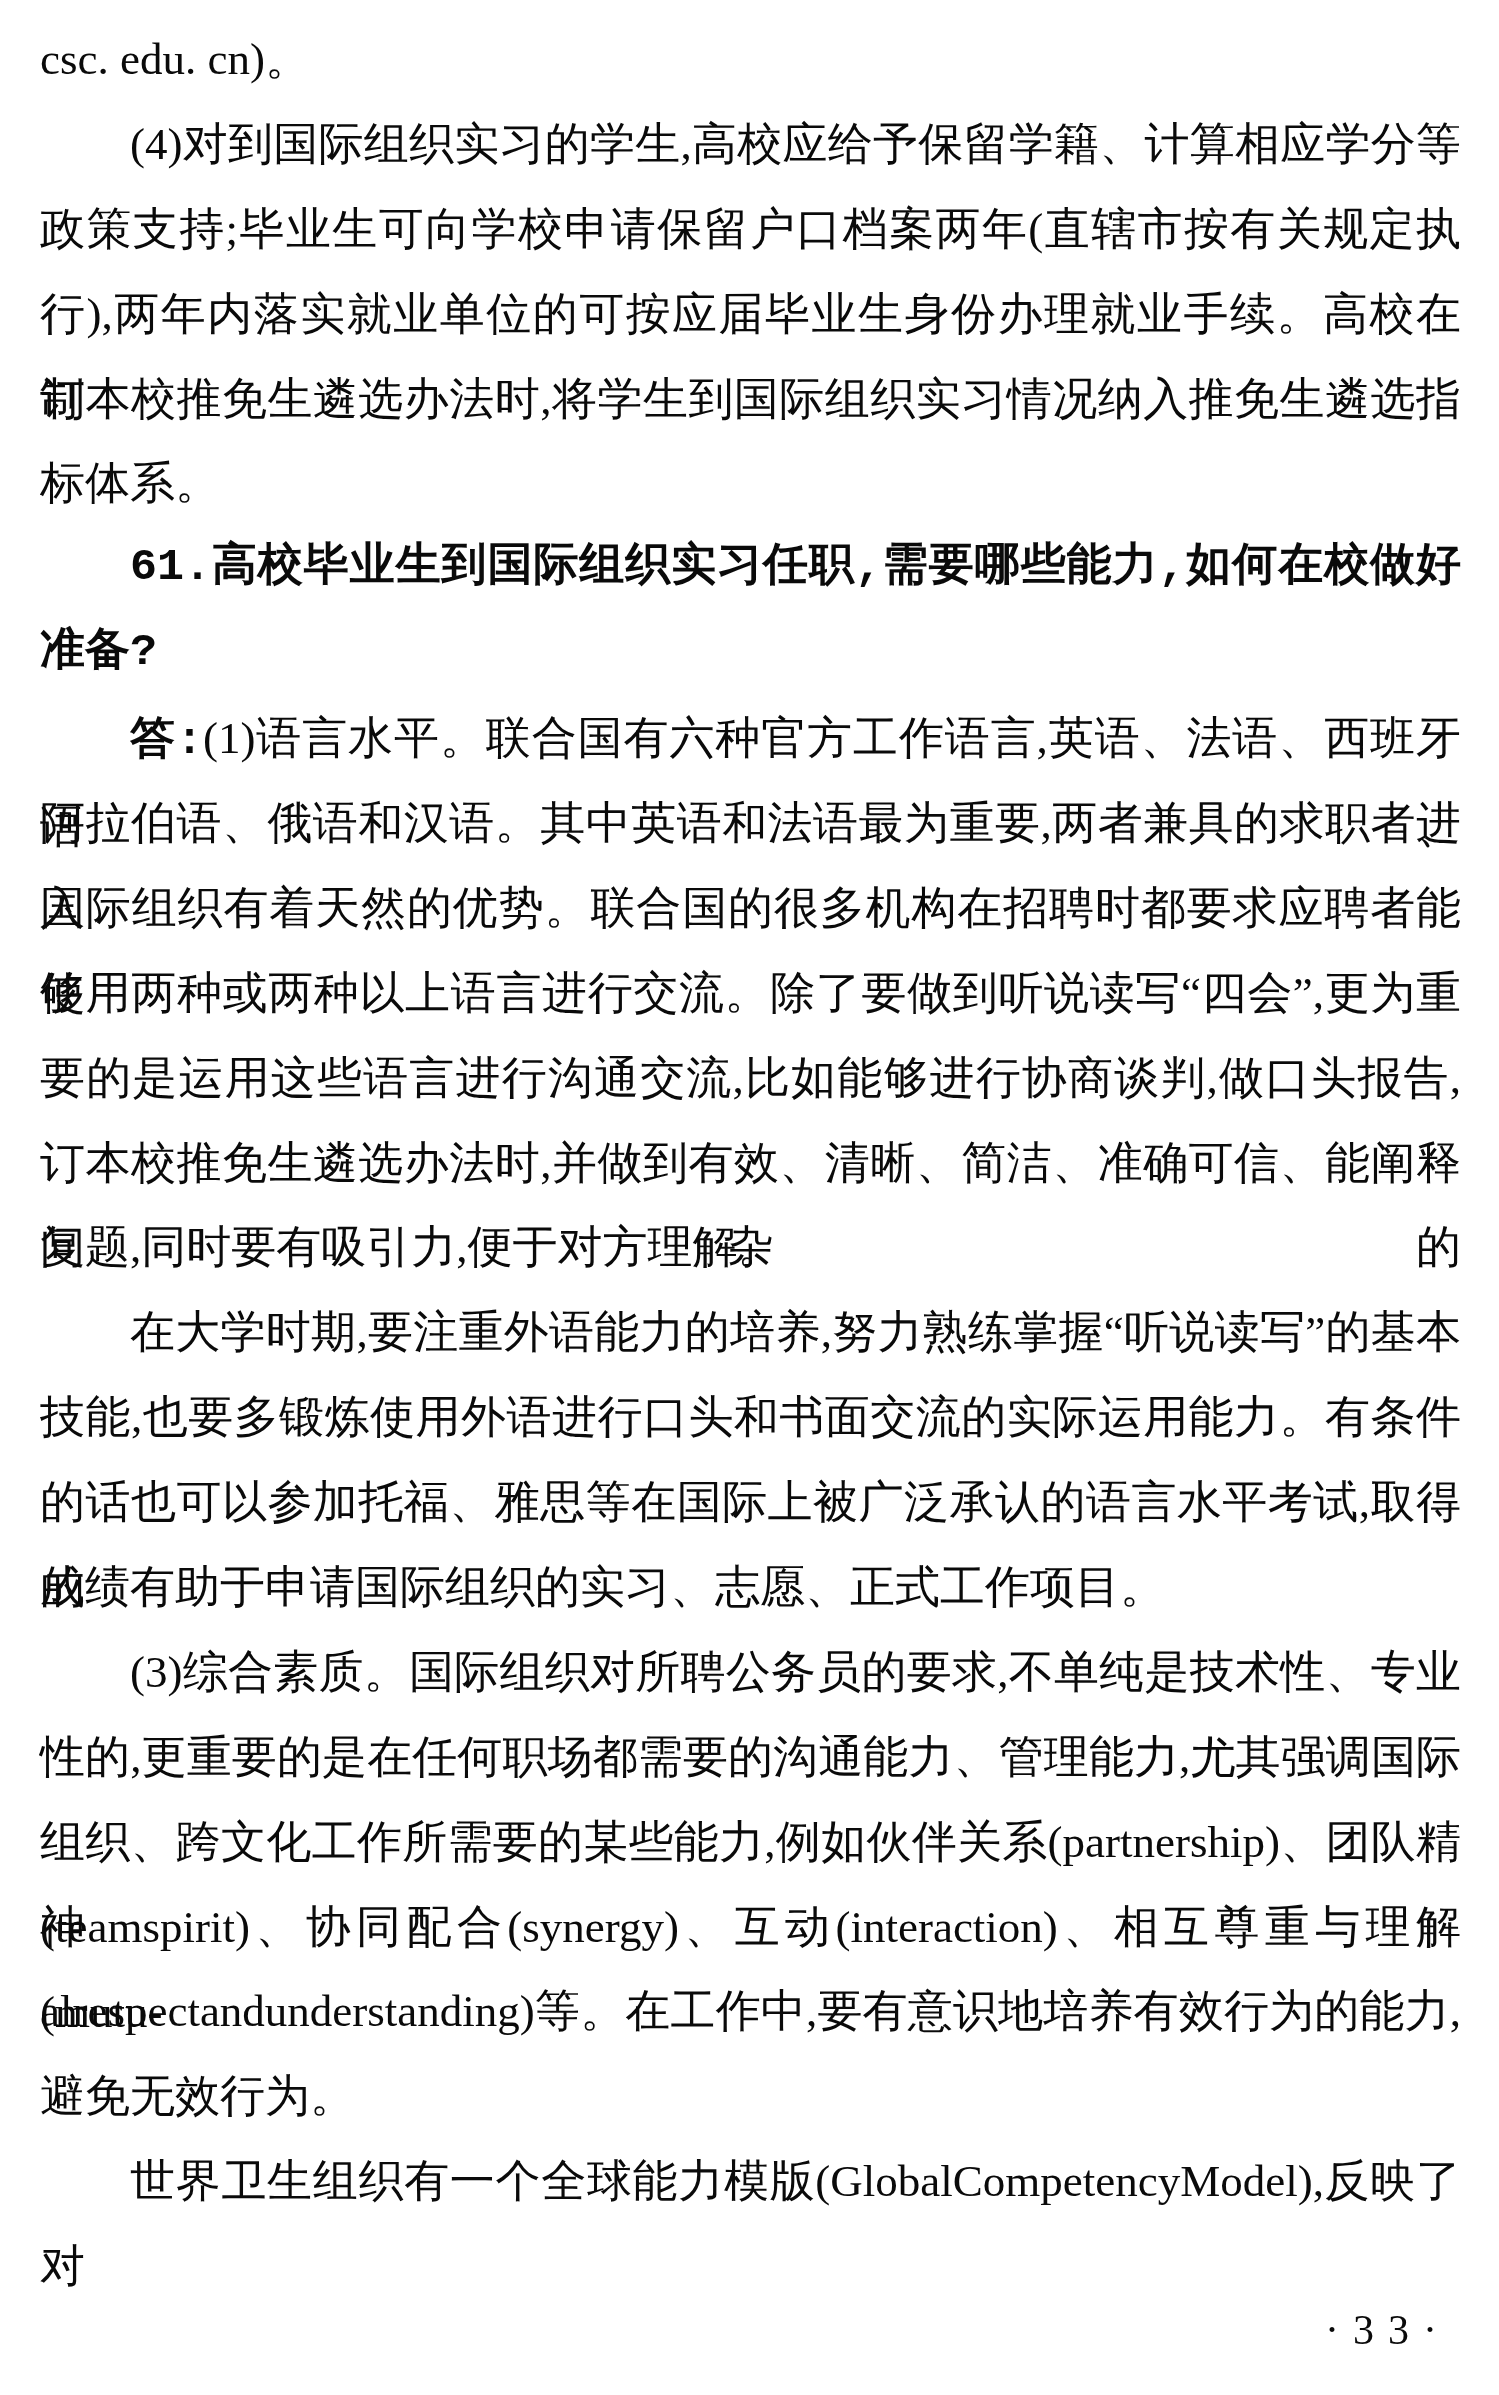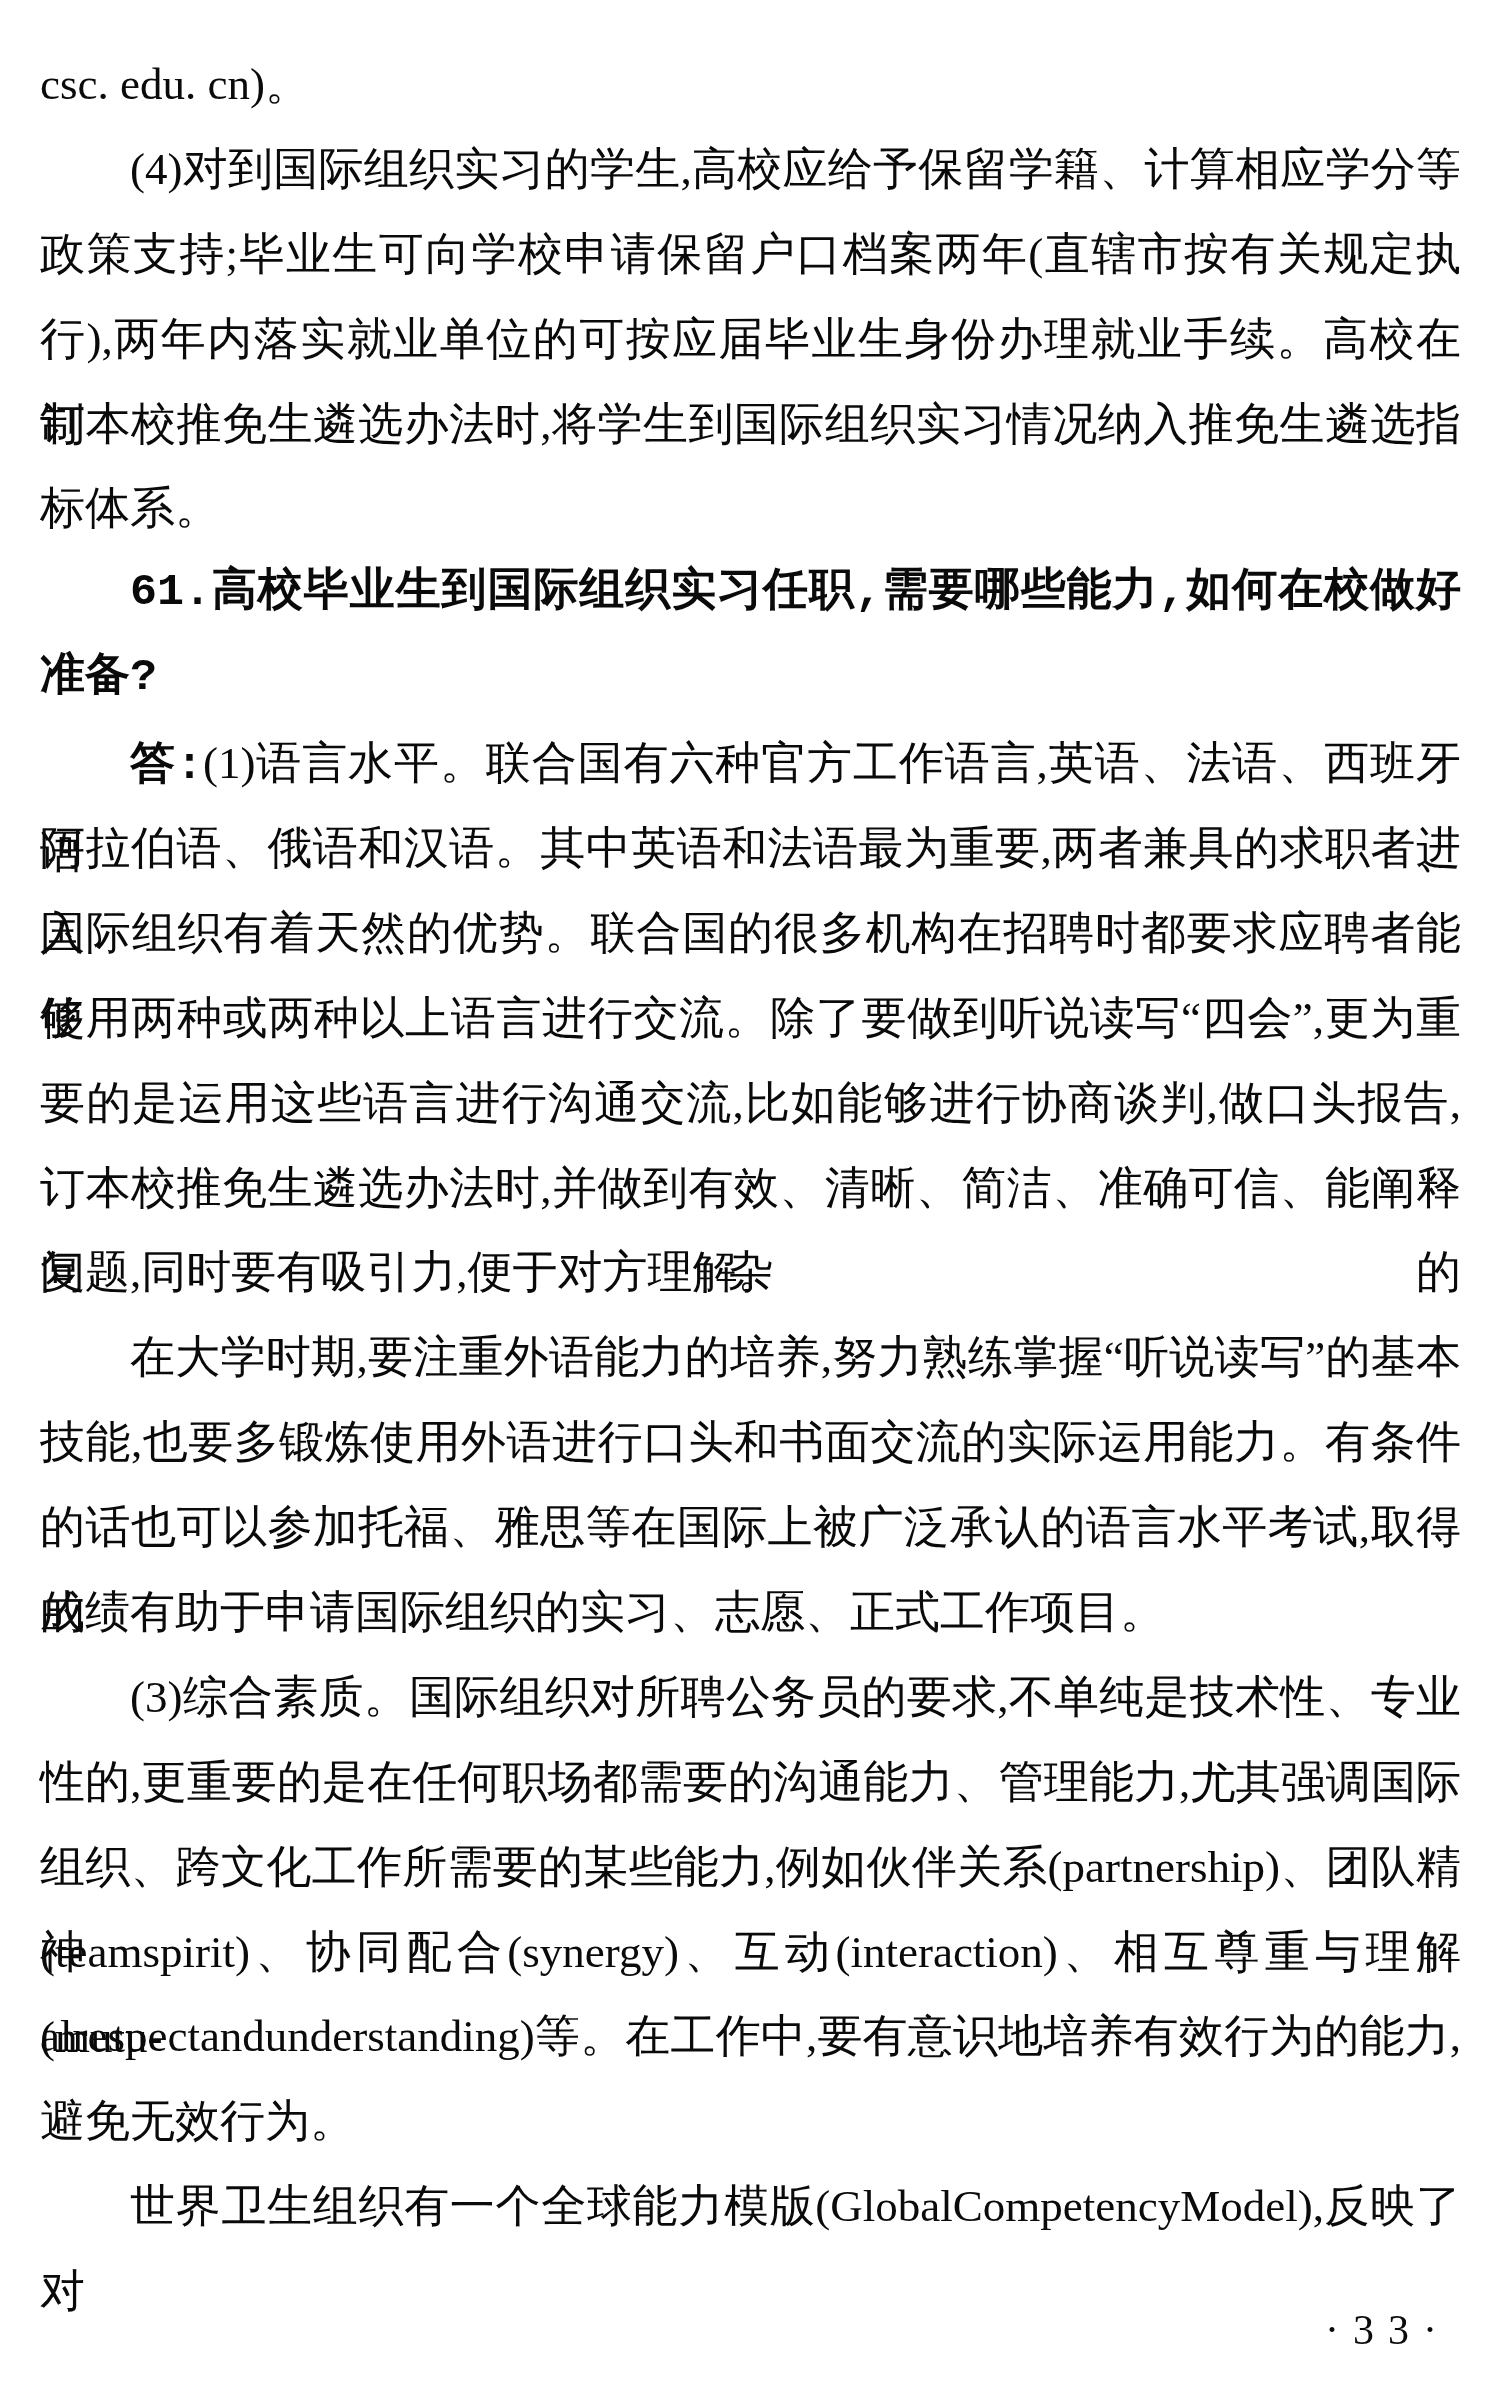--- a/index.html
+++ b/index.html
@@ -8,21 +8,21 @@
     position: relative;
     width: 1499px;
     height: 2395px;
     background: #ffffff;
     overflow: hidden;
     color: #0a0a0a;
   }
   .content {
     position: absolute;
     left: 40px;
-    top: 42px;
+    top: 17px;
     width: 1421px;
   }
   .ln {
     height: 84.9px;
     line-height: 84.9px;
     font-size: 45px;
     font-family: "Liberation Serif", "DejaVu Serif", serif;
     color: #0a0a0a;
     text-align: left;
   }

